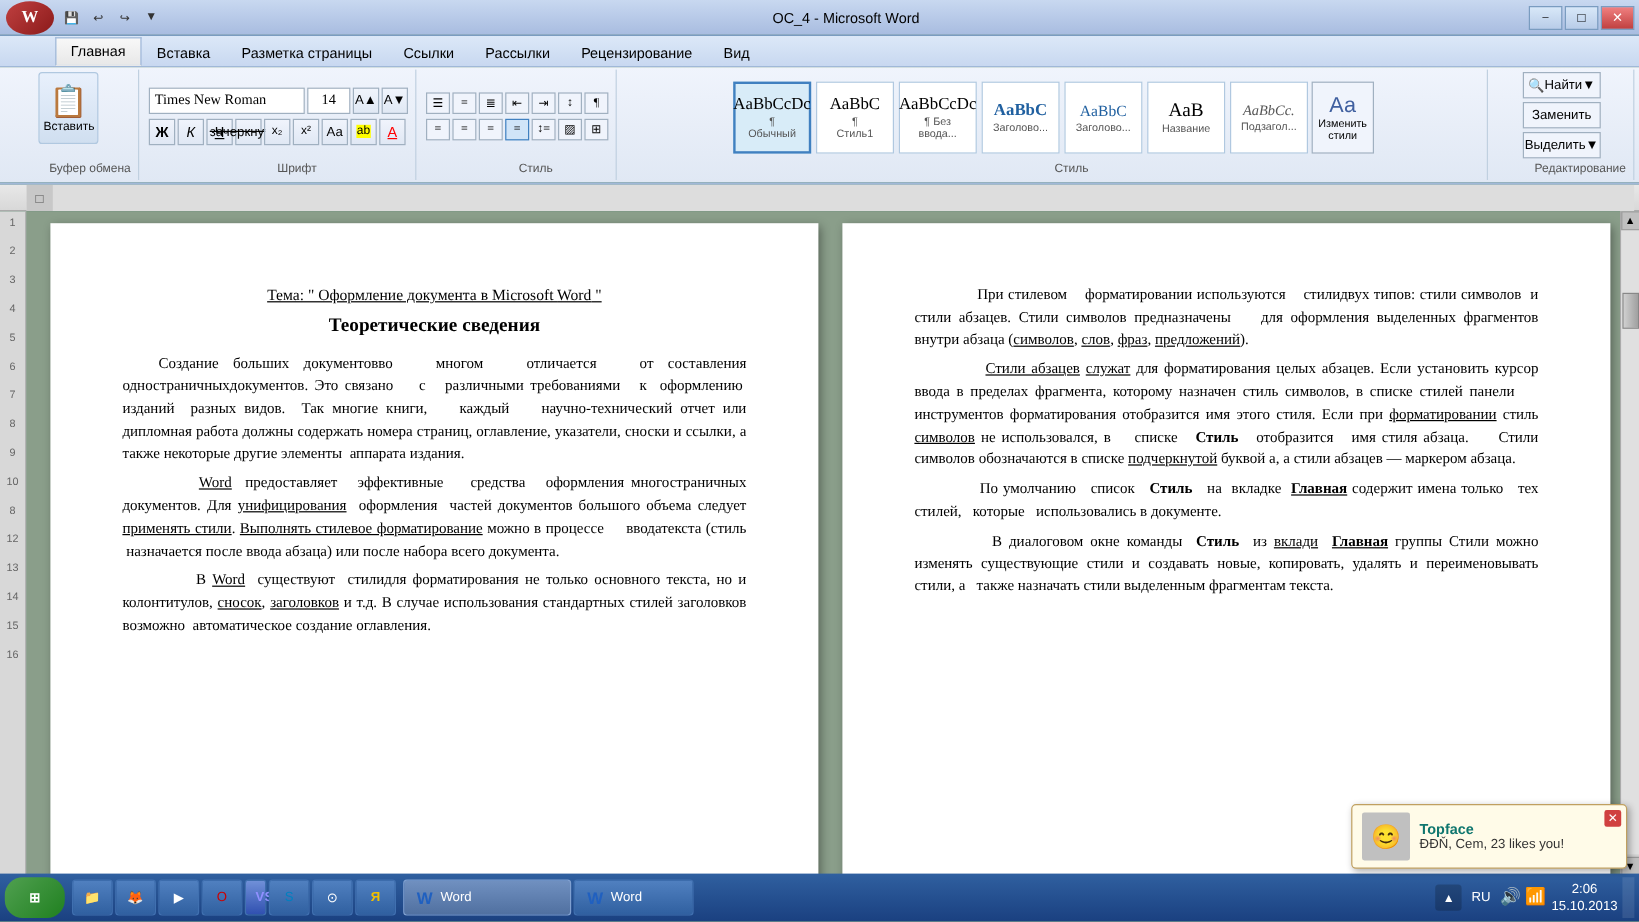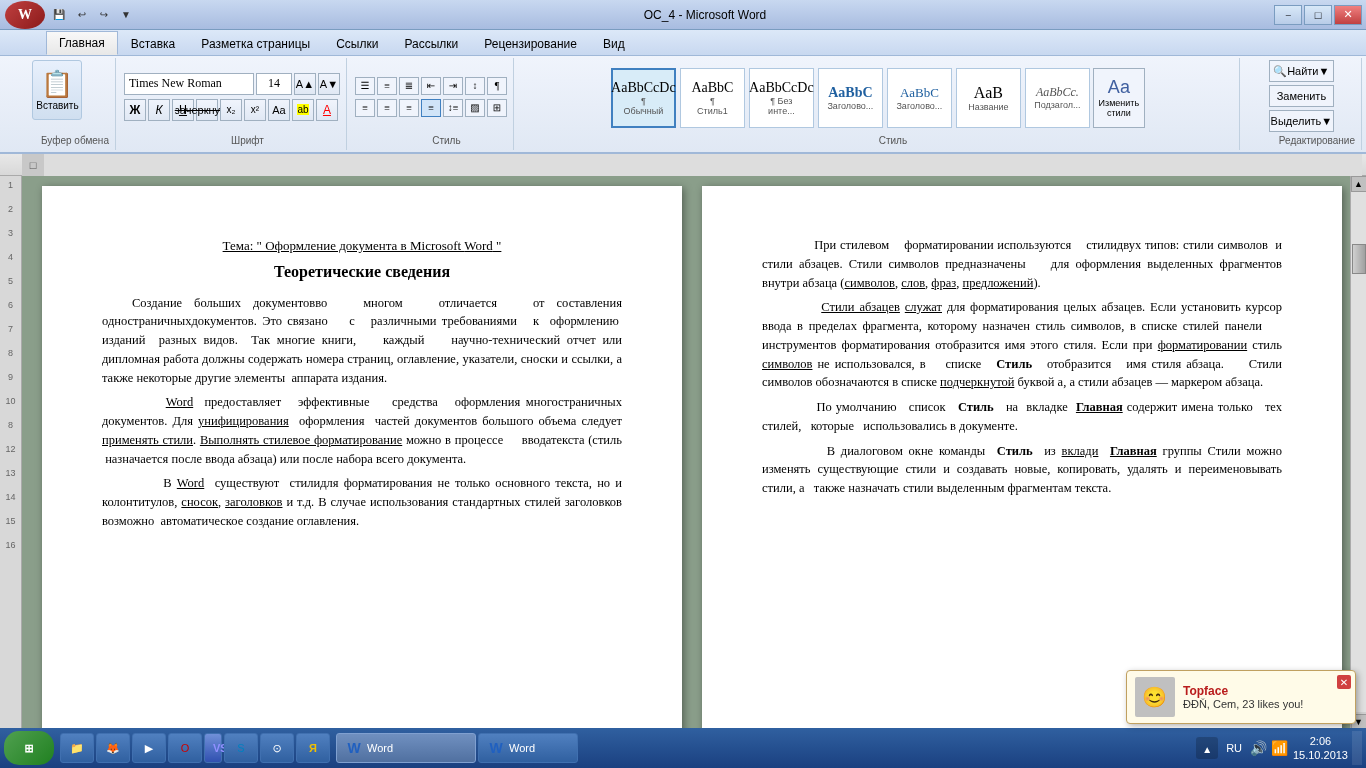--- a/index.html
+++ b/index.html
@@ -295,21 +295,21 @@
       padding: 6px 8px;
       display: flex;
       align-items: center;
       gap: 8px;
       font-family: Arial, sans-serif;
       font-size: 11px;
       box-shadow: 2px 2px 6px rgba(0,0,0,0.3);
     }
     .notif-avatar { width: 40px; height: 40px; background: #c0c0c0; border-radius: 2px; overflow: hidden; display: flex; align-items: center; justify-content: center; font-size: 20px; }
     .notif-content { flex: 1; }
-    .notif-title { font-weight: bold; font-size: 12px; color: #b91c1c; }
+    .notif-title { font-weight: bold; font-size: 12px; color: #0f766e; }
     .notif-text { font-size: 11px; color: #333; }
     .notif-close { position: absolute; top: 4px; right: 4px; width: 14px; height: 14px; background: #d04040; color: white; border-radius: 2px; display: flex; align-items: center; justify-content: center; font-size: 10px; cursor: pointer; }
 
     
     .style-item {
       display: flex; flex-direction: column; align-items: center; justify-content: center;
       width: 65px; height: 60px; border: 1px solid #b0c8e0; background: white;
       cursor: pointer; margin: 1px; padding: 13px;
     }
     .style-item.selected { border: 2px solid #4080c0; background: #d8ecf8; }
@@ -450,21 +450,21 @@
       <div class="style-item selected">
         <div class="style-text">AaBbCcDc</div>
         <div class="style-sublabel">¶ Обычный</div>
       </div>
       <div class="style-item">
         <div class="style-text">AaBbC</div>
         <div class="style-sublabel">¶ Стиль1</div>
       </div>
       <div class="style-item">
         <div class="style-text">AaBbCcDc</div>
-        <div class="style-sublabel">¶ Без инте...</div>
+        <div class="style-sublabel">¶ Без ввода...</div>
       </div>
       <div class="style-item">
         <div class="style-text" style="color:#2060a0; font-size:14px; font-weight:bold;">AaBbC</div>
         <div class="style-sublabel">Заголово...</div>
       </div>
       <div class="style-item">
         <div class="style-text" style="color:#2060a0; font-size:13px;">AaBbC</div>
         <div class="style-sublabel">Заголово...</div>
       </div>
       <div class="style-item">

